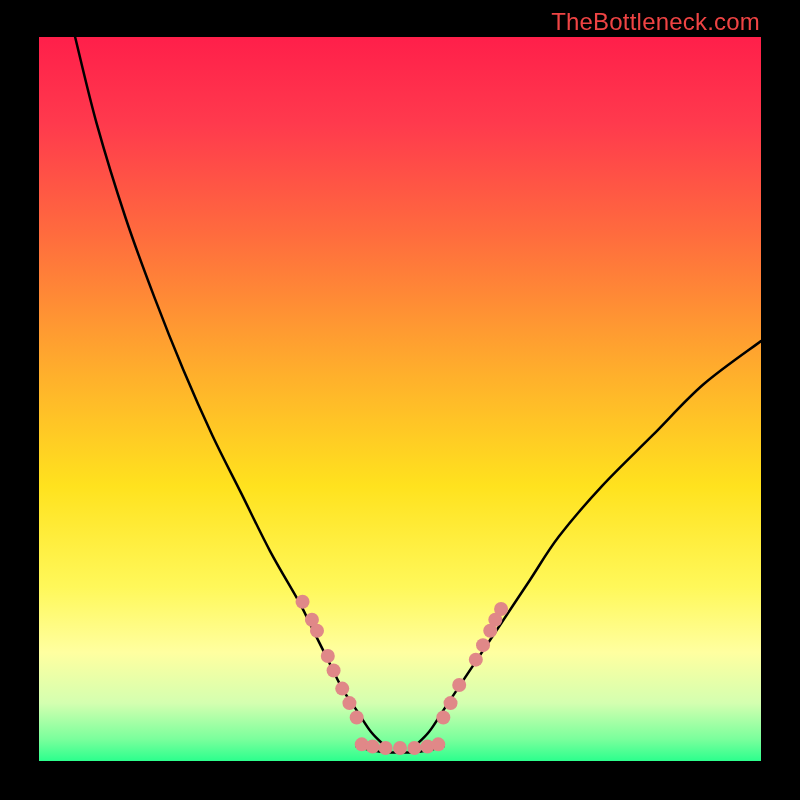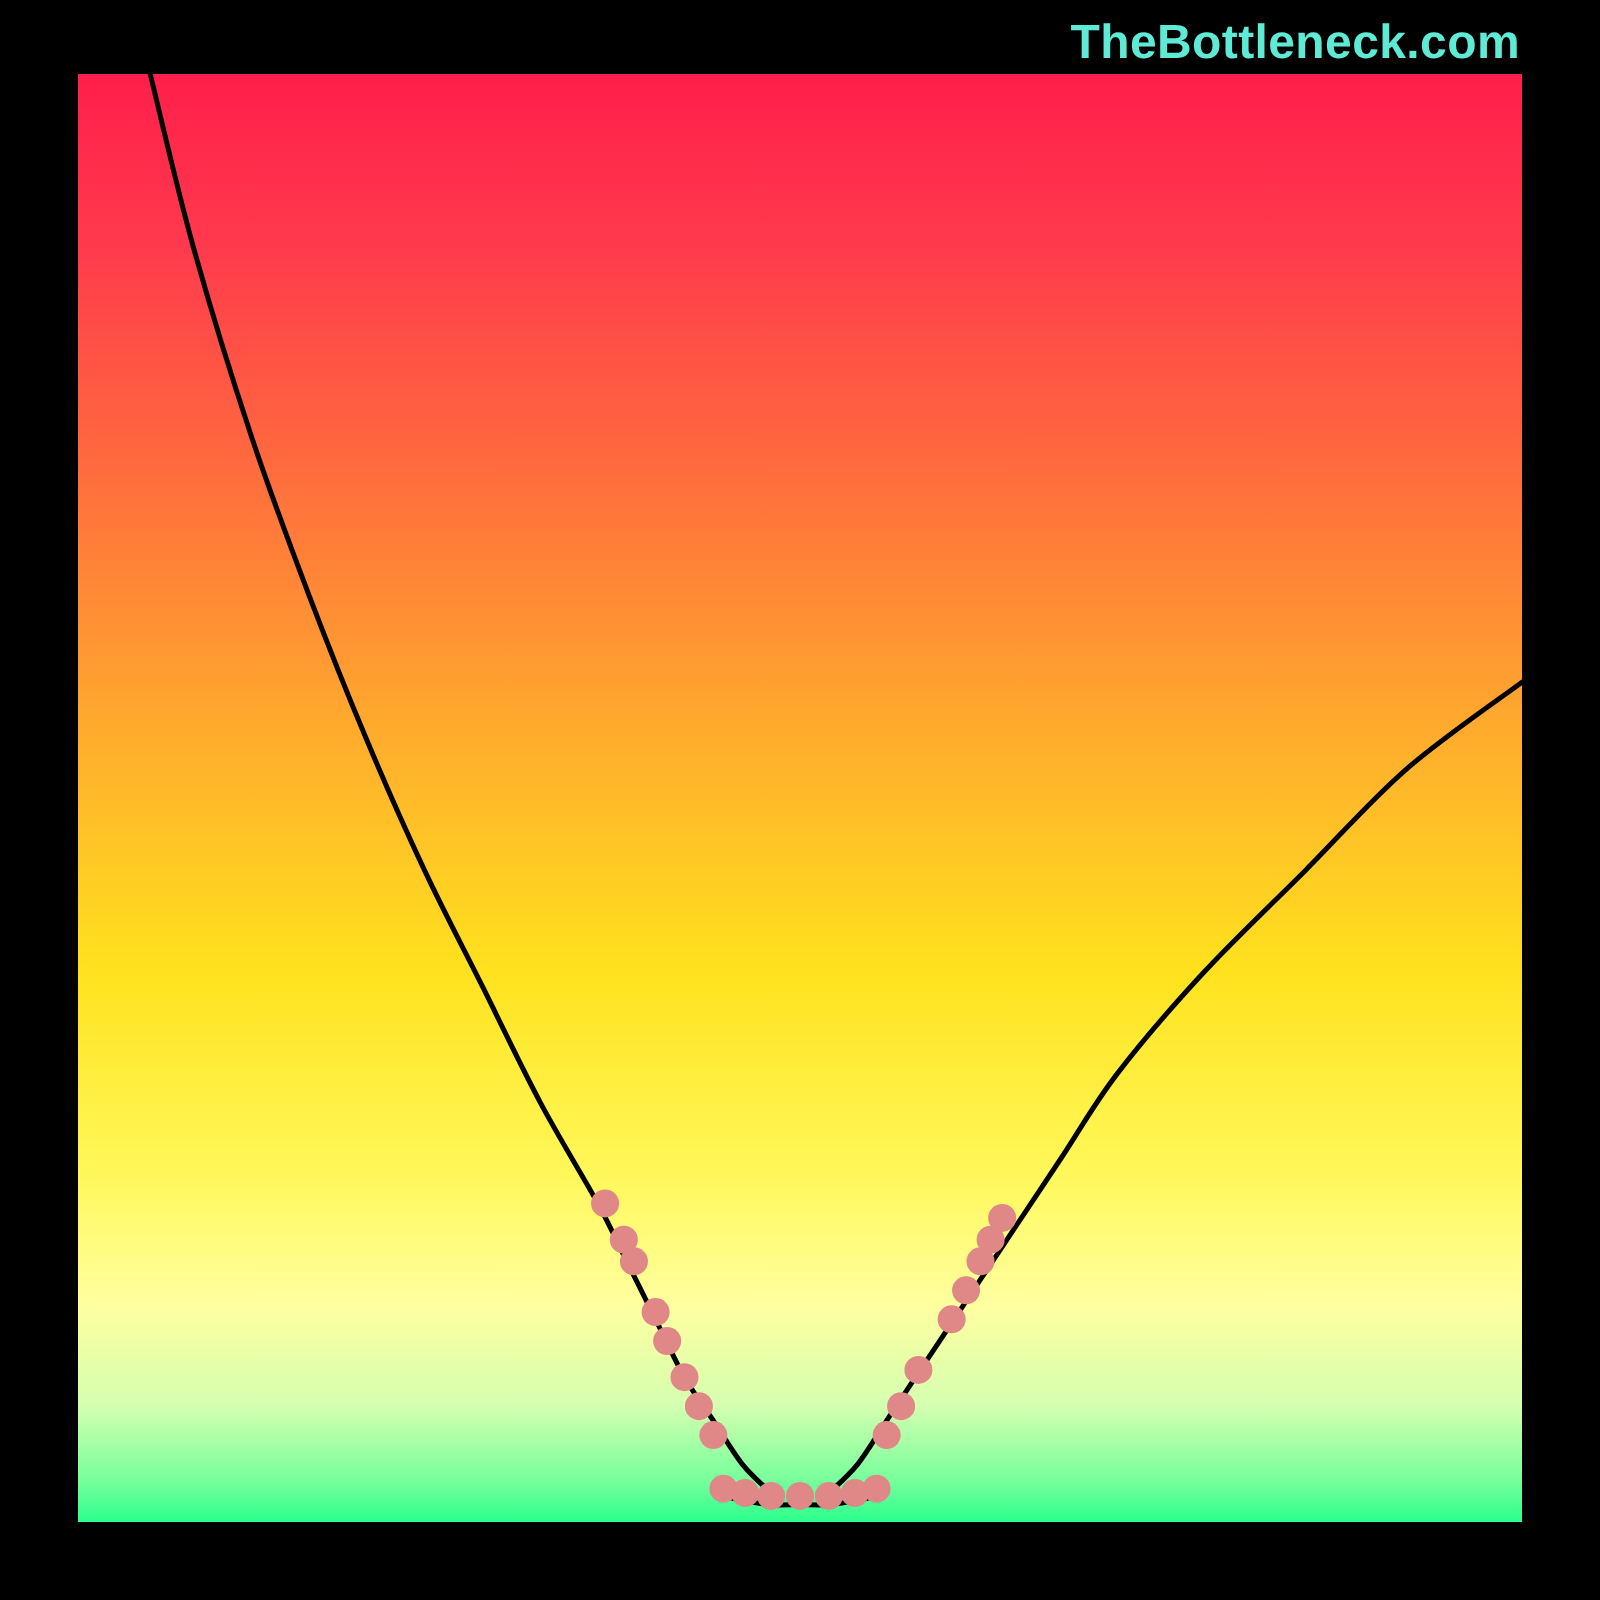--- a/index.html
+++ b/index.html
@@ -30,23 +30,23 @@
     position: absolute;
     left: 0;
     top: 0;
     width: 100%;
     height: 100%;
   }
   .watermark {
     position: absolute;
     top: 8px;
     right: 40px;
-    color: #5eead4;
+    color: #ef4444;
     font-size: 24px;
-    font-weight: 700;
+    font-weight: 400;
     letter-spacing: 0.2px;
   }
   svg.curves {
     position: absolute;
     left: 0;
     top: 0;
     width: 100%;
     height: 100%;
   }
 </style>

